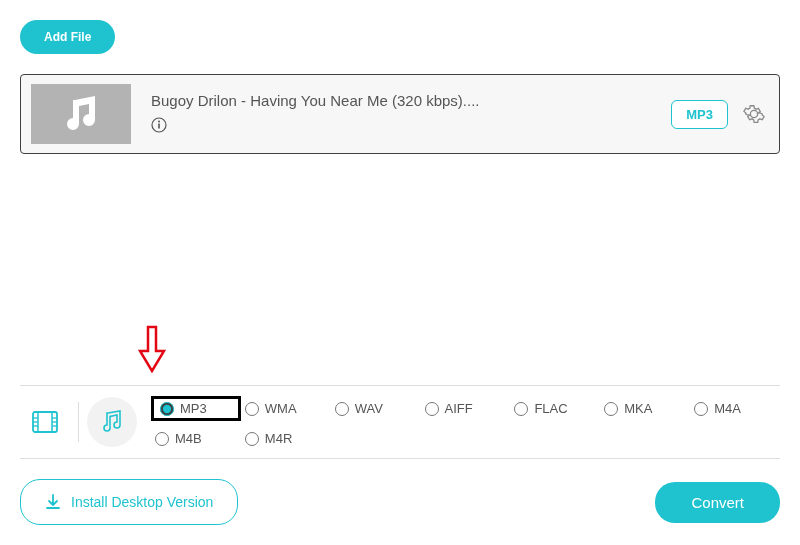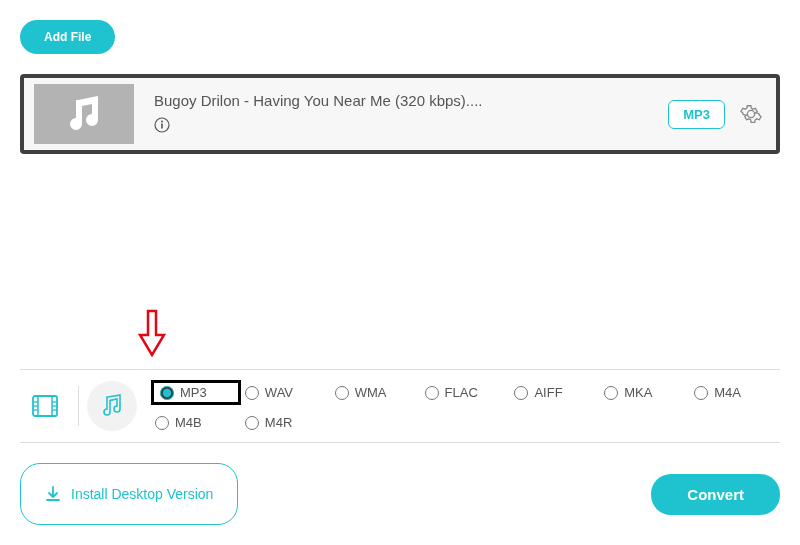--- a/index.html
+++ b/index.html
@@ -14,21 +14,21 @@
       padding: 10px 24px;
       font-size: 12px;
       font-weight: bold;
       cursor: pointer;
     }
     
     .file-row {
       display: flex;
       align-items: center;
       background: #f7f7f7;
-      border: 4px solid #404040;
+      border: 1px solid #404040;
       border-radius: 4px;
       margin-top: 20px;
       padding: 10px;
       height: 80px;
     }
     
     .thumbnail {
       width: 100px;
       height: 60px;
       background: #b3b3b3;
@@ -141,36 +141,36 @@
       justify-content: space-between;
       align-items: center;
       margin-top: 20px;
     }
     
     .install-btn {
       border: 1.5px solid #1ec3cf;
       color: #1ec3cf;
       background: #fff;
       border-radius: 20px;
-      padding: 22px 24px;
+      padding: 14px 24px;
       font-size: 14px;
       cursor: pointer;
       display: flex;
       align-items: center;
       gap: 10px;
     }
     
     .convert-btn {
       background: #1ec3cf;
       color: #fff;
       border: none;
       border-radius: 20px;
       padding: 12px 36px;
       font-size: 15px;
-      font-weight: 700;
+      font-weight: 400;
       cursor: pointer;
     }
   </style>
 </head>
 <body>
 
 <div class="container">
   <button class="add-file-btn">Add File</button>
 
   <div class="file-row">
@@ -224,33 +224,33 @@
       </svg>
     </div>
 
     <div class="formats-grid">
       <label class="fmt-option selected-highlight">
         <input type="radio" name="fmt" checked="" style="">
         <span>MP3</span>
       </label>
       <label class="fmt-option">
         <input type="radio" name="fmt" style="">
+        <span>WMA</span>
+      </label>
+      <label class="fmt-option">
+        <input type="radio" name="fmt" style="">
         <span>WAV</span>
       </label>
       <label class="fmt-option">
         <input type="radio" name="fmt" style="">
-        <span>WMA</span>
+        <span>AIFF</span>
       </label>
       <label class="fmt-option">
         <input type="radio" name="fmt" style="">
         <span>FLAC</span>
-      </label>
-      <label class="fmt-option">
-        <input type="radio" name="fmt" style="">
-        <span>AIFF</span>
       </label>
       <label class="fmt-option">
         <input type="radio" name="fmt" style="">
         <span>MKA</span>
       </label>
       <label class="fmt-option">
         <input type="radio" name="fmt" style="">
         <span>M4A</span>
       </label>
       <label class="fmt-option">

